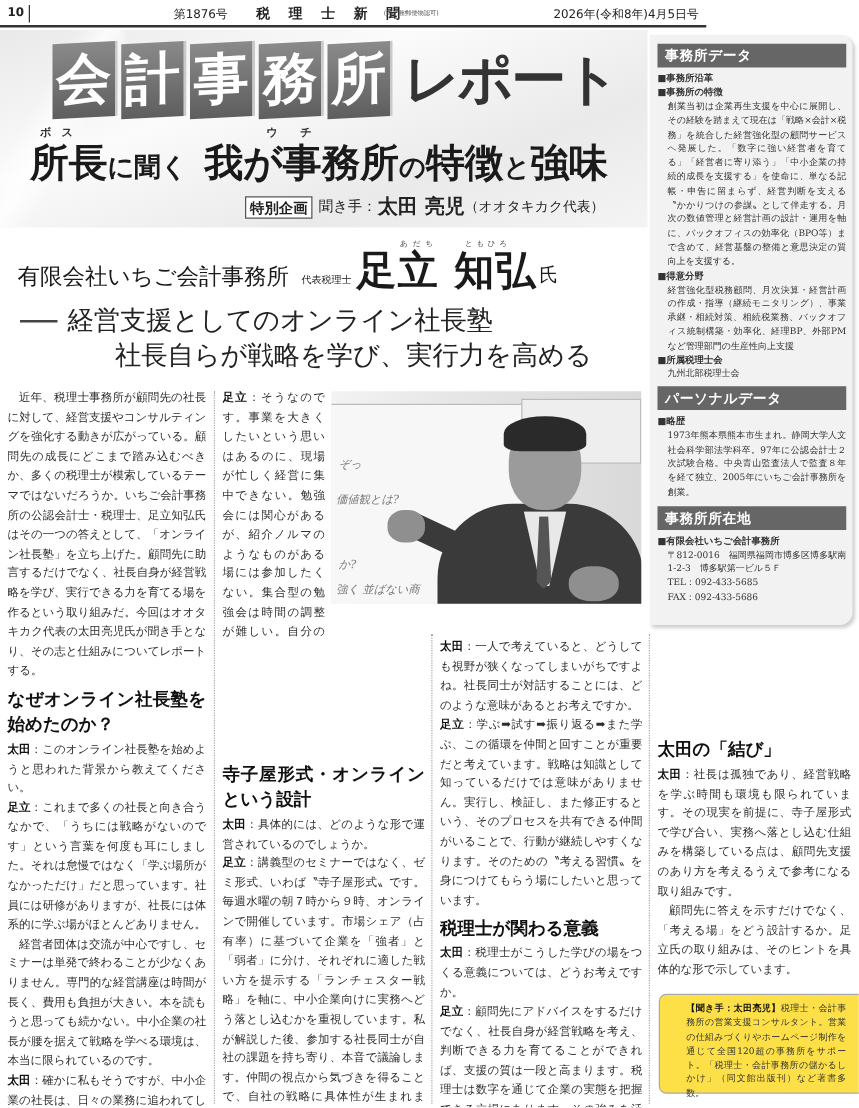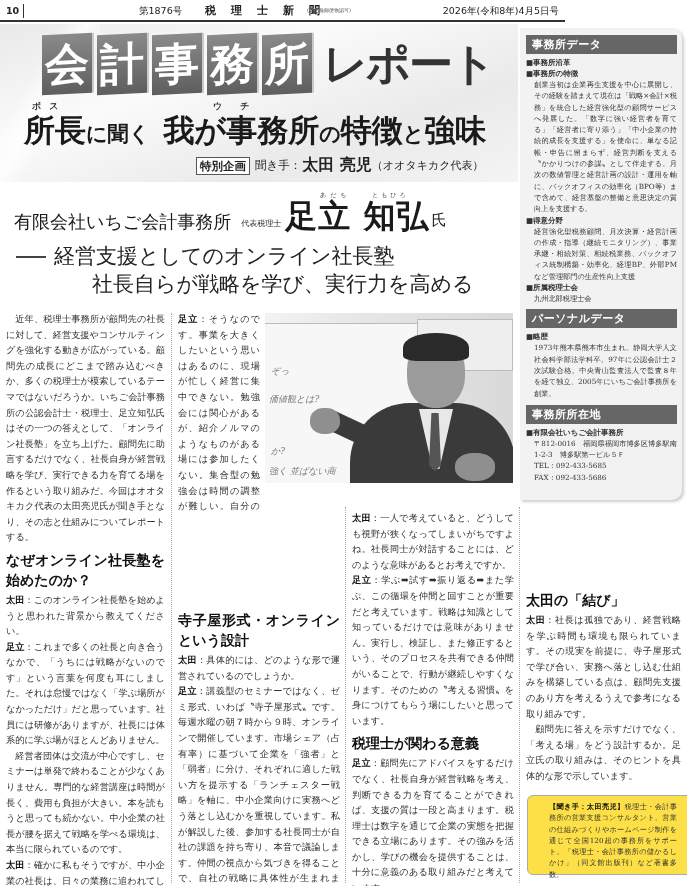--- a/index.html
+++ b/index.html
@@ -164,20 +164,21 @@
 <div class="col" style="left:178px;top:510px;width:162px;height:376px;overflow:hidden">
   <h3 style="margin-top:100px">寺子屋形式・オンラインという設計</h3>
   <p><span class="sp">太田</span><span>：</span><span>具体的には、どのような形で運営されているのでしょうか。</span></p>
   <p><span class="sp">足立</span><span>：</span><span>講義型のセミナーではなく、ゼミ形式、いわば〝寺子屋形式〟です。毎週水曜の朝７時から９時、オンラインで開催しています。市場シェア（占有率）に基づいて企業を「強者」と「弱者」に分け、それぞれに適した戦い方を提示する「ランチェスター戦略」を軸に、中小企業向けに実務へどう落とし込むかを重視しています。私が解説した後、参加する社長同士が自社の課題を持ち寄り、本音で議論します。仲間の視点から気づきを得ることで、自社の戦略に具体性が生まれます。</span></p>
 </div>
 
 <div class="col" style="left:352px;top:510px;width:162px;height:376px;overflow:hidden">
   <p><span class="sp">太田</span><span>：</span><span>一人で考えていると、どうしても視野が狭くなってしまいがちですよね。社長同士が対話することには、どのような意味があるとお考えですか。</span></p>
   <p><span class="sp">足立</span><span>：</span><span>学ぶ➡試す➡振り返る➡また学ぶ、この循環を仲間と回すことが重要だと考えています。戦略は知識として知っているだけでは意味がありません。実行し、検証し、また修正するという、そのプロセスを共有できる仲間がいることで、行動が継続しやすくなります。そのための〝考える習慣〟を身につけてもらう場にしたいと思っています。</span></p>
   <h3>税理士が関わる意義</h3>
+  <p><span class="sp">太田</span><span>：</span><span>税理士がこうした学びの場をつくる意義については、どうお考えですか。</span></p>
   <p><span class="sp">足立</span><span>：</span><span>顧問先にアドバイスをするだけでなく、社長自身が経営戦略を考え、判断できる力を育てることができれば、支援の質は一段と高まります。税理士は数字を通じて企業の実態を把握できる立場にあります。その強みを活かし、学びの機会を提供することは、十分に意義のある取り組みだと考えています。</span></p>
 </div>
 
 <div class="col" style="left:526px;top:510px;width:155px;height:285px;overflow:hidden">
   <h3 style="margin-top:80px">太田の「結び」</h3>
   <p><span class="sp">太田</span><span>：</span><span>社長は孤独であり、経営戦略を学ぶ時間も環境も限られています。その現実を前提に、寺子屋形式で学び合い、実務へ落とし込む仕組みを構築している点は、顧問先支援のあり方を考えるうえで参考になる取り組みです。</span></p>
   <p class="ind">顧問先に答えを示すだけでなく、「考える場」をどう設計するか。足立氏の取り組みは、そのヒントを具体的な形で示しています。</p>
 </div>
 
 <div class="profile">

